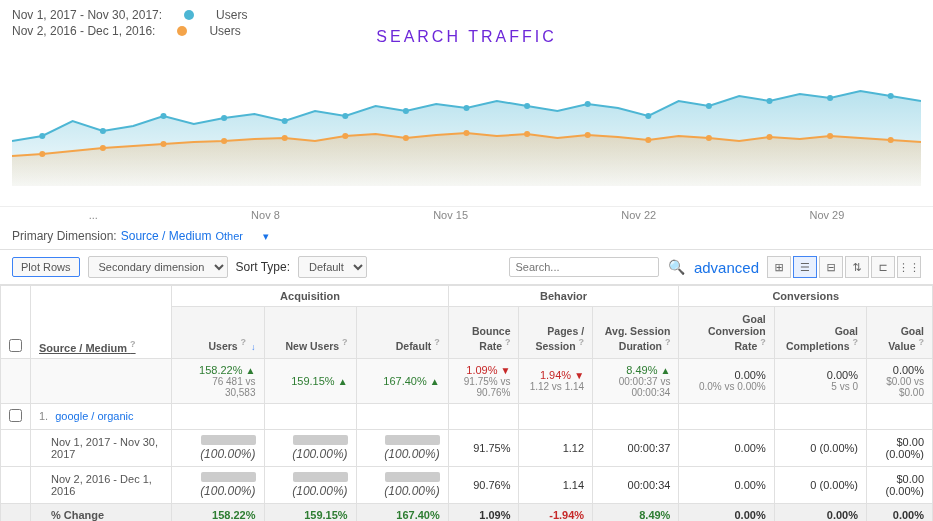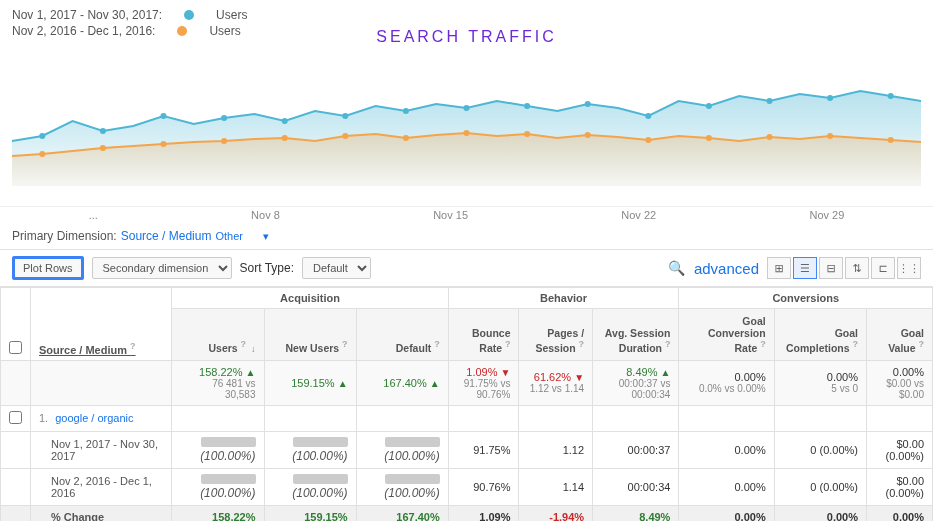--- a/index.html
+++ b/index.html
@@ -17,21 +17,21 @@
 
     .chart-svg { width: 100%; height: 140px; }
 
     .chart-labels { display: flex; justify-content: space-around; padding: 2px 12px; color: #888; font-size: 11px; border-top: 1px solid #eee; }
 
     .dimension-bar { padding: 6px 12px; font-size: 12px; color: #555; display: flex; align-items: center; gap: 4px; border-bottom: 1px solid #e0e0e0; }
     .dimension-link { color: #1a73e8; cursor: pointer; text-decoration: none; }
     .dimension-dropdown { color: #1a73e8; cursor: pointer; font-size: 11px; display: flex; align-items: center; gap: 20px; }
 
     .toolbar { display: flex; align-items: center; padding: 6px 12px; gap: 8px; border-bottom: 1px solid #e0e0e0; }
-    .toolbar-btn { border: 3px solid #3b82f6; background: #f8f8f8; padding: 3px 8px; font-size: 11px; cursor: pointer; border-radius: 2px; color: #555; }
+    .toolbar-btn { border: 1px solid #3b82f6; background: #f8f8f8; padding: 3px 8px; font-size: 11px; cursor: pointer; border-radius: 2px; color: #555; }
     .toolbar-select { border: 1px solid #ccc; background: #f8f8f8; padding: 3px 6px; font-size: 11px; cursor: pointer; border-radius: 2px; color: #555; }
     .toolbar-spacer { flex: 1; }
     .search-box { border: 1px solid #ccc; padding: 3px 6px; font-size: 11px; border-radius: 2px; width: 150px; }
     .advanced-link { color: #1a73e8; font-size: 15px; cursor: pointer; }
     .view-icons { display: flex; gap: 2px; }
     .view-icon { border: 1px solid #ccc; background: #f8f8f8; width: 24px; height: 22px; display: flex; align-items: center; justify-content: center; cursor: pointer; font-size: 11px; color: #666; }
     .view-icon.active { background: #e8f0fe; border-color: #4285f4; }
 
     .table-container { width: 100%; overflow-x: auto; }
     table { width: 100%; border-collapse: collapse; font-size: 11px; }
@@ -145,20 +145,21 @@
 <div class="toolbar">
   <button class="toolbar-btn">Plot Rows</button>
   <select class="toolbar-select">
     <option>Secondary dimension</option>
   </select>
   <span>Sort Type:</span>
   <select class="toolbar-select">
     <option>Default</option>
   </select>
   <div class="toolbar-spacer"></div>
+  <input class="search-box" type="text" placeholder="Search..." style="">
   <span style="color:#aaa; font-size:14px; margin-left:2px; cursor:pointer;">🔍</span>
   <span class="advanced-link">advanced</span>
   <div class="view-icons">
     <div class="view-icon">⊞</div>
     <div class="view-icon active">☰</div>
     <div class="view-icon">⊟</div>
     <div class="view-icon">⇅</div>
     <div class="view-icon">⊏</div>
     <div class="view-icon">⋮⋮</div>
   </div>
@@ -234,21 +235,21 @@
         <td>
           <span class="green">167.40%</span>
           <span class="arrow-up">▲</span>
         </td>
         <td>
           <span class="red">1.09%</span>
           <span class="arrow-down">▼</span>
           <span class="sub-text">91.75% vs 90.76%</span>
         </td>
         <td>
-          <span class="red">61.62%</span>
+          <span class="red">1.94%</span>
           <span class="arrow-down">▼</span>
           <span class="sub-text">1.12 vs 1.14</span>
         </td>
         <td>
           <span class="green">8.49%</span>
           <span class="arrow-up">▲</span>
           <span class="sub-text">00:00:37 vs 00:00:34</span>
         </td>
         <td>
           <span>0.00%</span>

